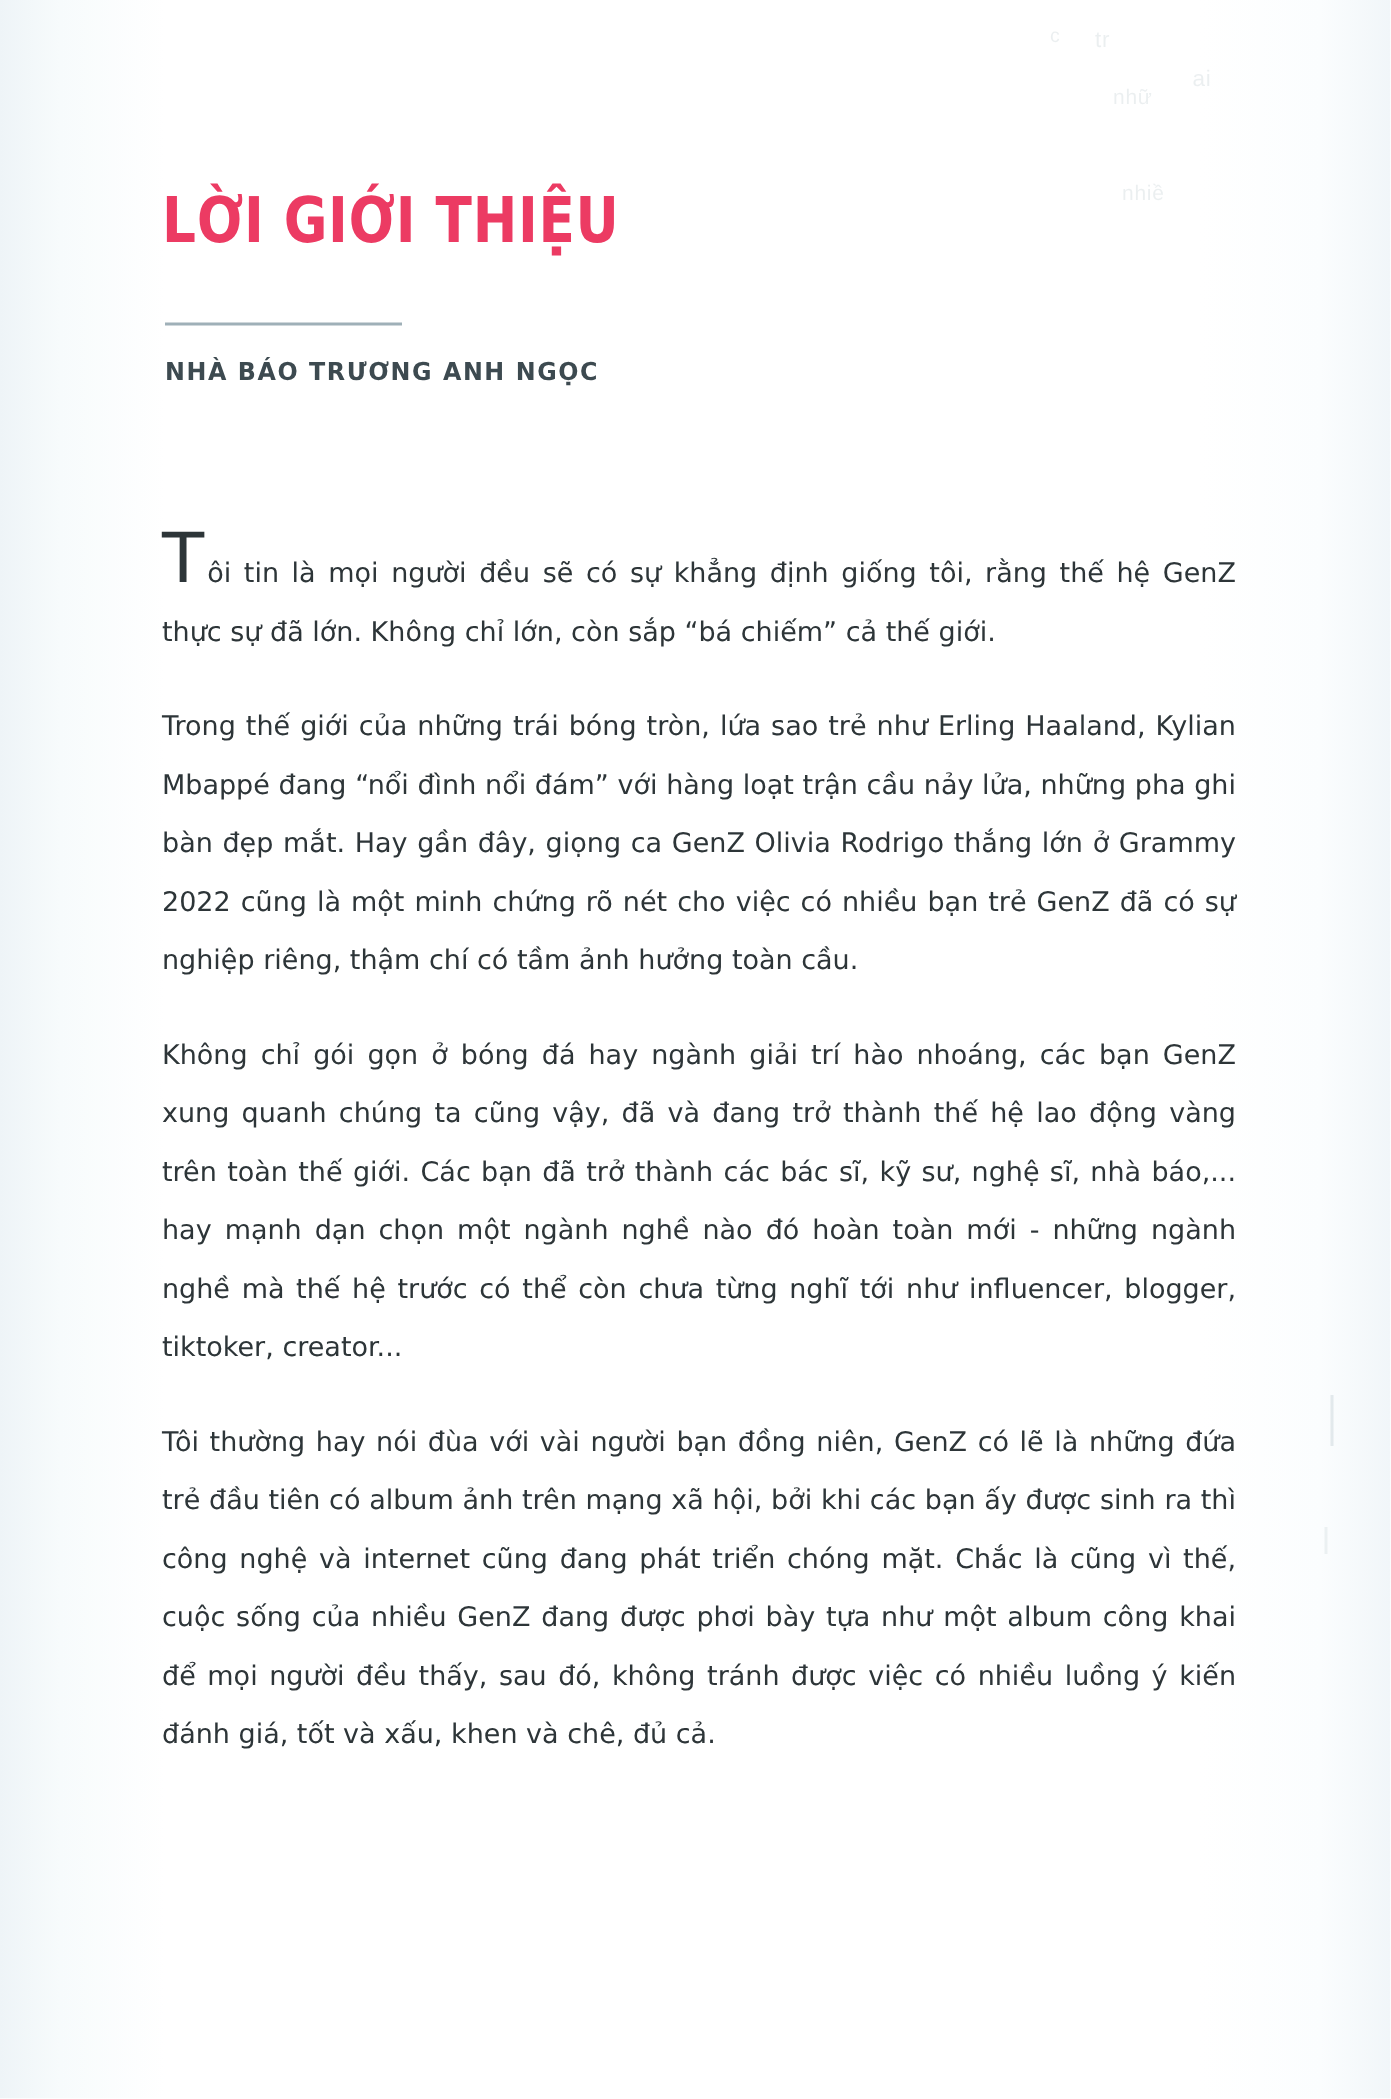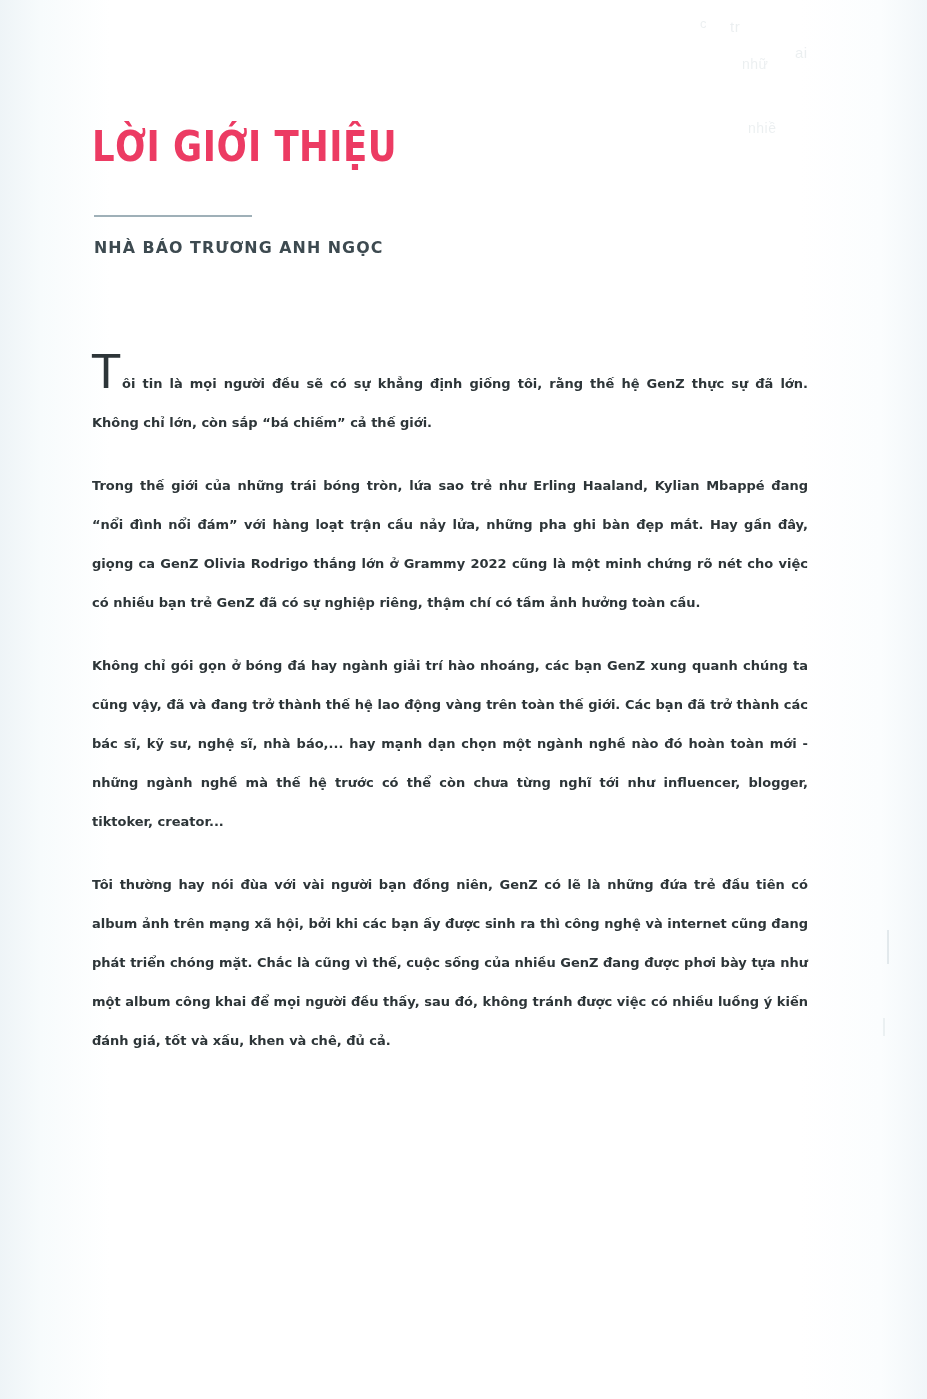--- a/index.html
+++ b/index.html
@@ -40,21 +40,21 @@
 
   .edge-mark {
     position: absolute;
     background: #cfd9de;
   }
   .edge-mark.m1 { right: 38px; top: 930px; width: 2px; height: 34px; opacity: .55; }
   .edge-mark.m2 { right: 42px; top: 1018px; width: 2px; height: 18px; opacity: .35; }
 
   .content {
     position: absolute;
-    left: 92px;
+    left: 108px;
     top: 0;
     width: 718px;
     height: 1399px;
   }
 
   h1.title {
     margin: 0;
     padding: 0;
     position: absolute;
     top: 126px;
@@ -91,25 +91,25 @@
     transform: scaleX(0.96);
     transform-origin: left center;
   }
 
   .body {
     position: absolute;
     top: 352px;
     left: 0;
     width: 716px;
     color: #2d3538;
-    font-size: 13px;
+    font-size: 18px;
     line-height: 39px;
     text-align: justify;
     font-family: "DejaVu Sans", sans-serif;
-    font-weight: 700;
+    font-weight: 400;
   }
 
   .body p {
     margin: 0 0 24px 0;
     text-align: justify;
     text-justify: inter-word;
   }
 
   .body p:last-child { margin-bottom: 16px; }
 

